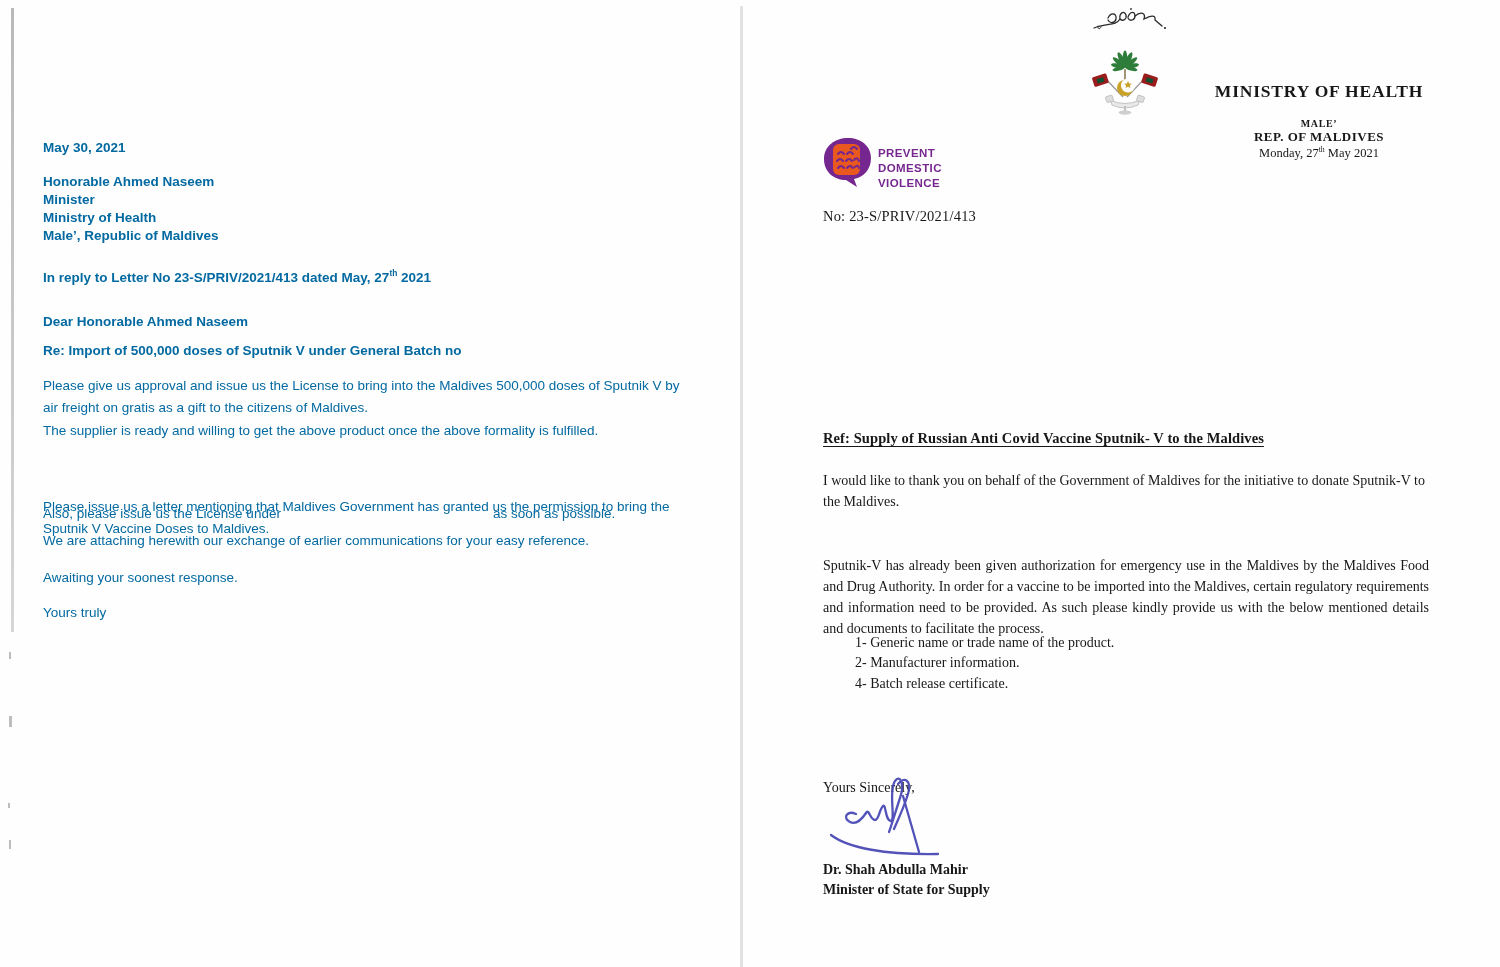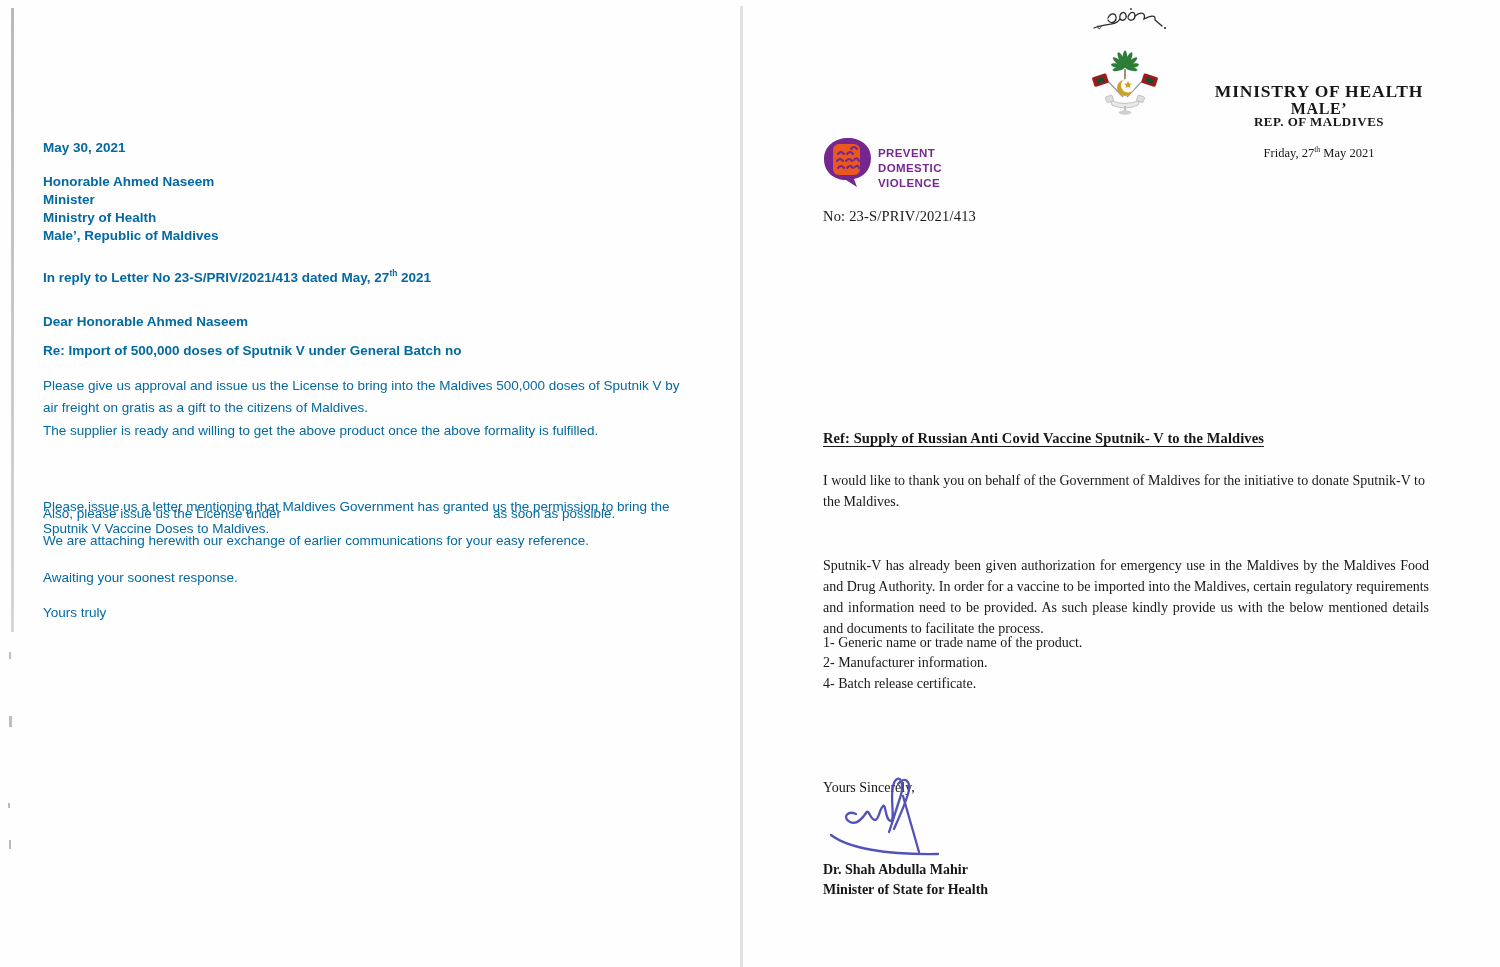--- a/index.html
+++ b/index.html
@@ -16,28 +16,28 @@
   .L{font-size:13.5px;line-height:22px;color:#0369a1;}
   .L.b{font-weight:700;}
   .l-recipient div{line-height:18px;font-weight:700;}
   .gap-spacer{display:inline-block;width:212px;}
   sup{font-size:.62em;}
 
   
   .R{font-family:"Liberation Serif","DejaVu Serif",serif;color:#171717;font-size:14px;line-height:21px;}
   .r-head{width:300px;text-align:center;}
   .r-ministry{font-weight:700;font-size:17.5px;letter-spacing:.8px;line-height:19px;}
-  .r-city{font-weight:700;font-size:16px;letter-spacing:.6px;line-height:13px;margin-top:1px;}
+  .r-city{font-weight:700;font-size:10px;letter-spacing:.6px;line-height:13px;margin-top:16px;}
   .r-country{font-weight:700;font-size:13px;letter-spacing:.5px;line-height:14px;}
   .r-date{font-size:12.5px;}
   .r-no{font-size:14.5px;letter-spacing:.2px;}
   .r-ref{font-weight:700;font-size:14.5px;text-decoration:underline;text-underline-offset:3px;letter-spacing:.1px;}
   .r-par{width:606px;}
   .just{text-align:justify;margin-top:24px;}
-  .r-list div{line-height:20.4px;}
+  .r-list div{line-height:20.4px;margin-left:32px;}
 
   .pdv-text div{color:#76278f;font-weight:700;font-size:11.5px;line-height:15px;letter-spacing:.4px;}
 </style>
 </head>
 <body>
 
 <div class="canvas">
 
   <div class="abs edge-line"></div>
   <div class="abs divider"></div>
@@ -126,21 +126,21 @@
       <rect x="53" y="46" width="7" height="6" rx="1" fill="#dddddd" stroke="#b5b5b5" stroke-width="0.7" transform="rotate(18 57 49)"></rect>
       <path d="M40,56 L42,56 L42,61 L40,61 Z" fill="#bfbfbf"></path>
       <ellipse cx="41" cy="62.5" rx="6.5" ry="2.2" fill="#cfcfcf"></ellipse>
     </svg>
 
     <div class="abs R r-head" style="left:1169px;top:82px;">
       <div class="r-ministry">MINISTRY OF HEALTH</div>
       <div class="r-city">MALE’</div>
       <div class="r-country">REP. OF MALDIVES</div>
     </div>
-    <div class="abs R r-head r-date" style="left:1169px;top:139px;"><span>Friday, 27</span><sup>th</sup><span> May 2021</span></div>
+    <div class="abs R r-head r-date" style="left:1169px;top:139px;"><span>Monday, 27</span><sup>th</sup><span> May 2021</span></div>
 
     <svg class="abs" style="left:821px;top:136px;" width="54" height="58" viewBox="0 0 54 58">
       <path d="M27,2 C40,2 50,10 50,22 C50,33 43,41 33,43 L36,51 L25,44 C13,44 3,36 3,23 C3,10 14,2 27,2 Z" fill="#76278f"></path>
       <rect x="12" y="8" width="27" height="31" rx="6" fill="#e8581f"></rect>
       <g fill="none" stroke="#76278f" stroke-width="2.1" stroke-linecap="round">
         <path d="M30,13 q3,-4 6,0"></path>
         <path d="M17,18 q3,-4 6,0"></path>
         <path d="M26,18 q3,-4 6,0"></path>
         <path d="M16,25 q3,-4 6,0"></path>
         <path d="M25,25 q3,-4 6,0"></path>
@@ -176,16 +176,16 @@
         <path d="M30,42 C21,38 16,46 24,50 C30,53 36,47 40,41"></path>
         <path d="M40,41 C43,36 44,48 49,48 C53,48 53,38 57,34 C60,31 59,49 65,49"></path>
         <path d="M65,49 C70,47 62,20 69,9 C74,2 79,12 74,26 C70,38 66,52 63,60"></path>
         <path d="M72,12 C78,4 86,8 82,22 C78,35 72,48 68,57"></path>
         <path d="M77,24 L93,80"></path>
         <path d="M5,63 C22,76 60,83 112,82"></path>
       </g>
     </svg>
 
     <div class="abs R" style="left:823px;top:859px;font-weight:700;">Dr. Shah Abdulla Mahir</div>
-    <div class="abs R" style="left:823px;top:879px;font-weight:700;">Minister of State for Health</div>
+    <div class="abs R" style="left:823px;top:879px;font-weight:700;">Minister of State for Supply</div>
   </div>
 
 </div>
 
 </body></html>

